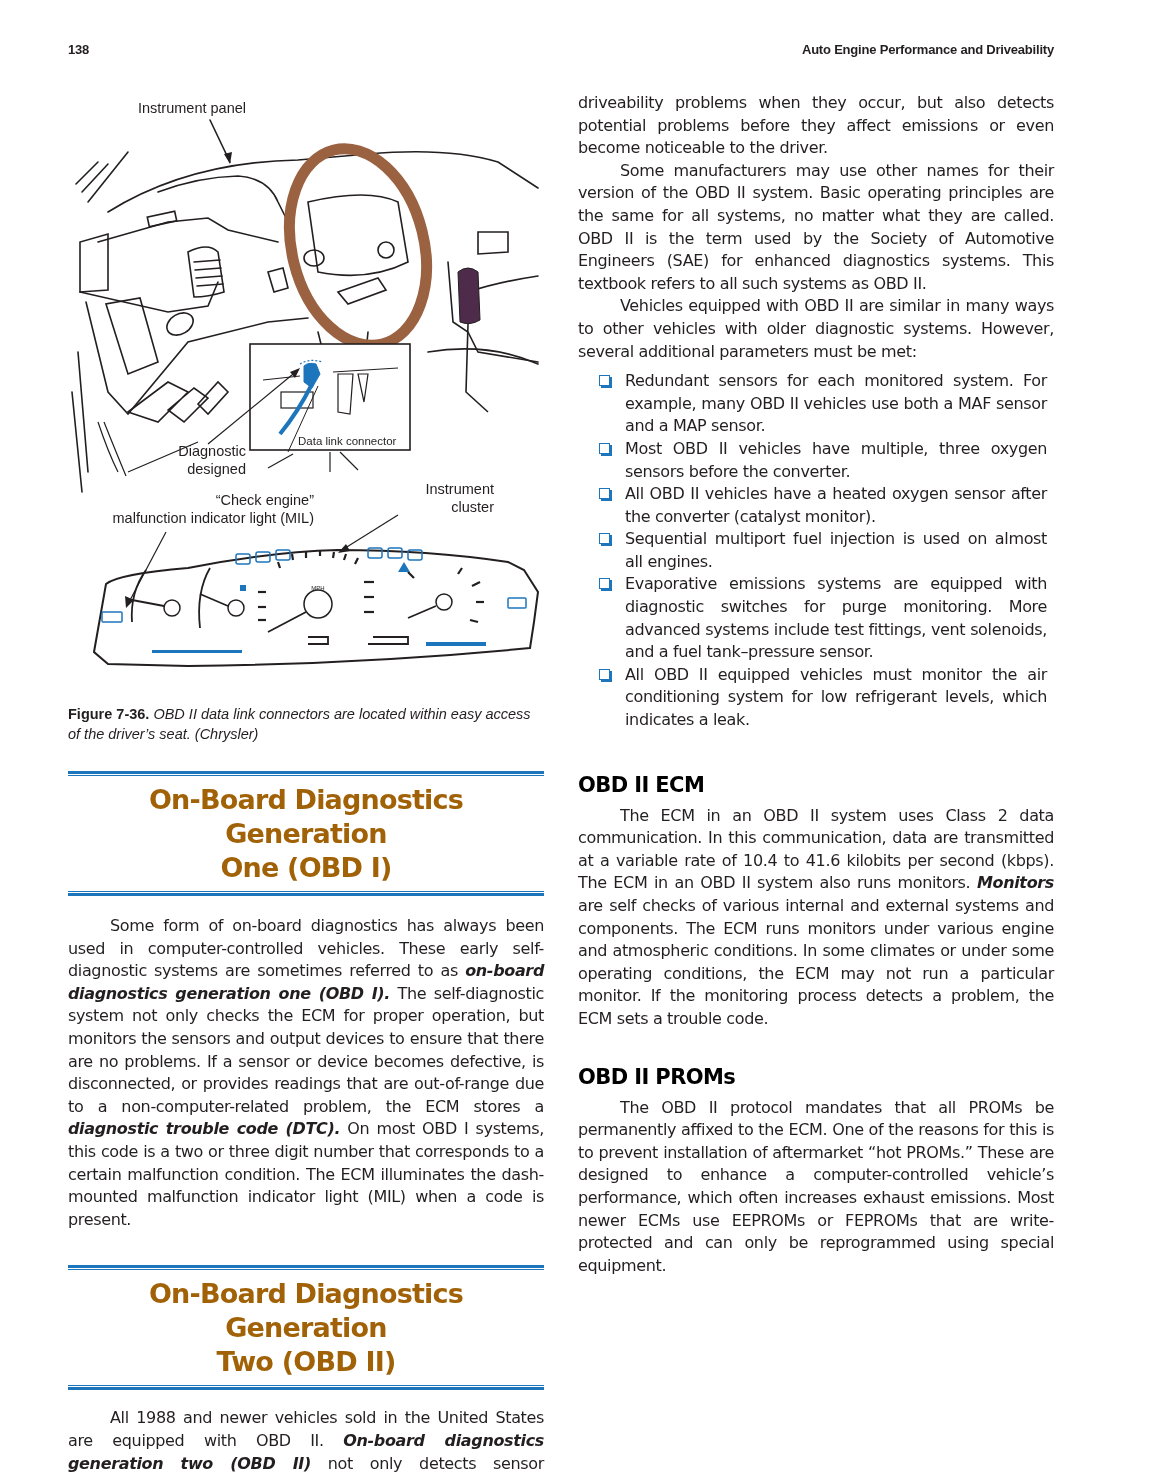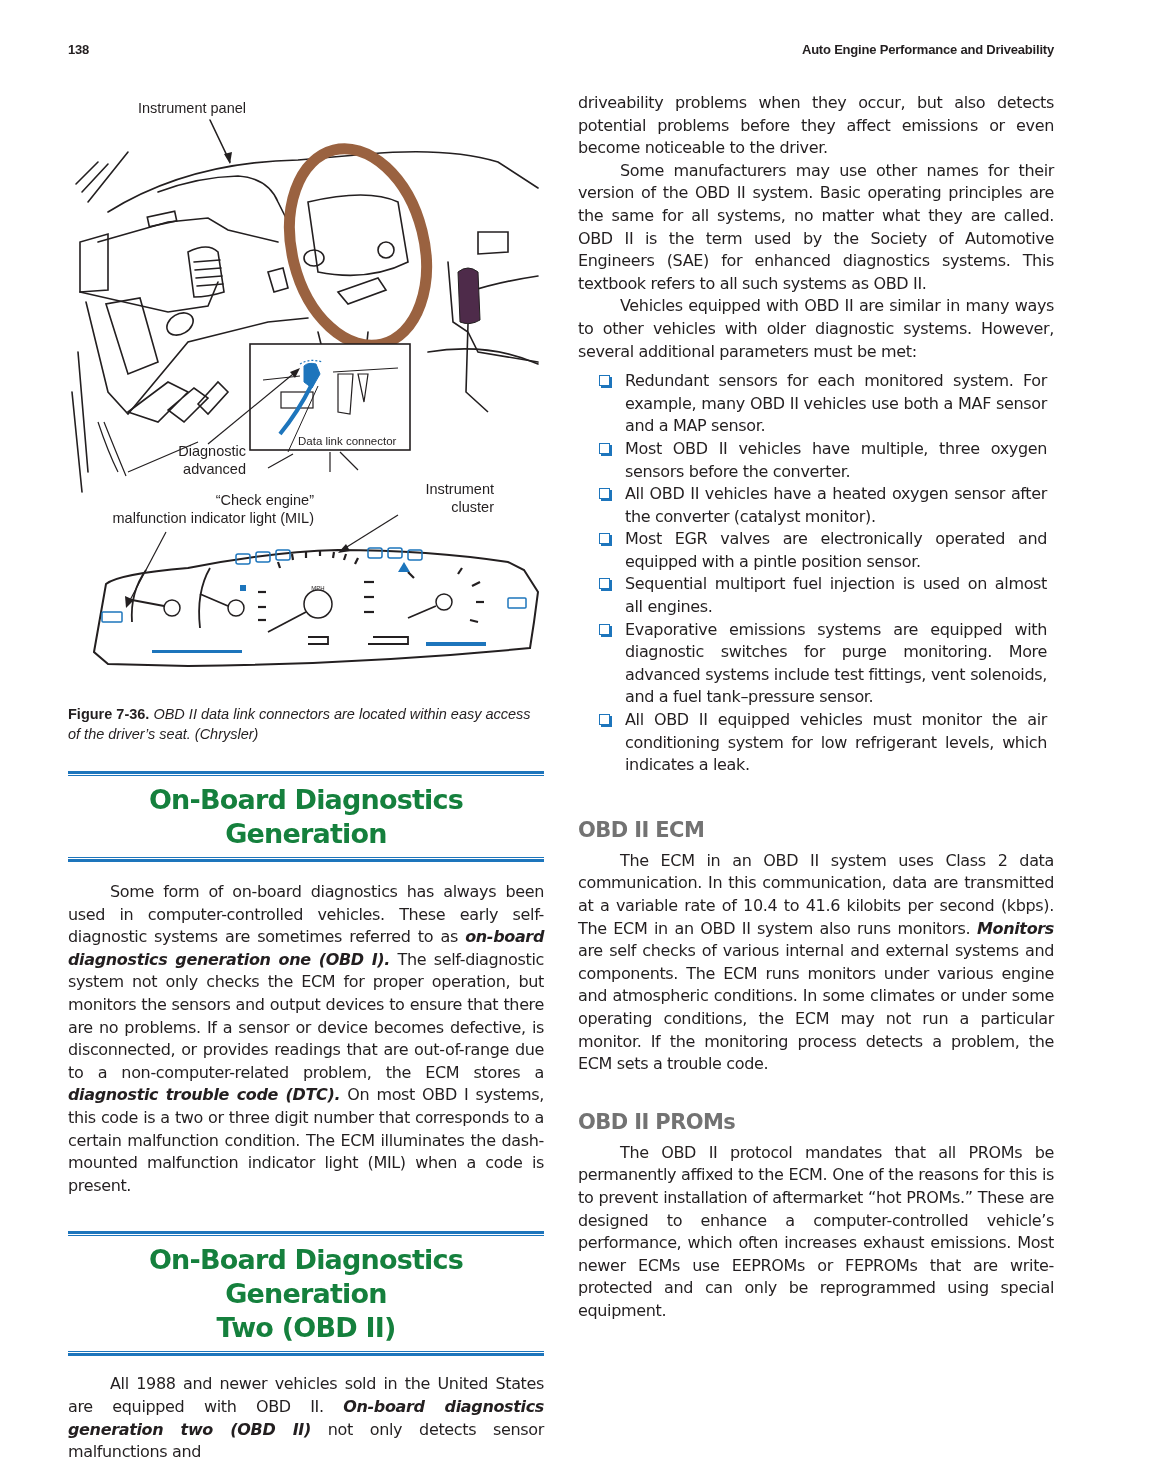--- a/index.html
+++ b/index.html
@@ -46,25 +46,25 @@
   .rule-top::before, .rule-bot::before, .rule-top::after, .rule-bot::after {
     content: ""; position: absolute; left: 0; right: 0; background: #1d75bc;
   }
   .rule-top::before { top: 0; height: 3px; }
   .rule-top::after { top: 4px; height: 1px; }
   .rule-bot::before { top: 0; height: 1px; }
   .rule-bot::after { top: 2px; height: 3px; }
   .major-title {
     margin: 6px 0 6px 0; text-align: center;
     font-family: "DejaVu Sans", sans-serif; font-weight: bold;
-    font-size: 27px; line-height: 34px; letter-spacing: -0.8px; color: #15803d;
+    font-size: 27px; line-height: 34px; letter-spacing: -0.8px; color: #a16207;
   }
   .minor-title {
     margin: 0; font-family: "DejaVu Sans", sans-serif; font-weight: bold;
-    font-size: 21px; letter-spacing: -0.6px; color: #737373; line-height: 28px;
+    font-size: 21px; letter-spacing: -0.6px; color: #000000; line-height: 28px;
   }
   ul.checks { list-style: none; margin: 7px; padding: 0 0 0 40px; }
   ul.checks li { position: relative; font-size: 16px; line-height: 22.6px; text-align: justify; letter-spacing: -0.35px; }
   .checkbox-icon {
     position: absolute; left: -26px; top: 5px; width: 9px; height: 9px;
     border: 1.2px solid #1d75bc; background: #fff;
     box-shadow: 2px 2px 0 #1d75bc;
   }
 </style>
 </head>
@@ -191,21 +191,21 @@
       <rect x="172" y="493" width="6" height="6" fill="#1d75bc"></rect>
       <rect x="84" y="558" width="90" height="3" fill="#1d75bc"></rect>
       <rect x="358" y="550" width="60" height="4" fill="#1d75bc"></rect>
       <text x="250" y="498" font-family="Liberation Sans, sans-serif" font-size="6" text-anchor="middle" fill="#231f20">MPH</text>
     </svg>
 
     <div class="callout" style="left:70px; top:7px;">Instrument panel</div>
     <div class="callout small" style="left:230px; top:340px;">Data link connector</div>
     <div class="callout" style="left:86px; top:350px; width:92px;">
       <div>Diagnostic</div>
-      <div>advanced</div>
+      <div>designed</div>
     </div>
     <div class="callout" style="left:6px; top:399px; width:240px;">
       <div>“Check engine”</div>
       <div>malfunction indicator light (MIL)</div>
     </div>
     <div class="callout" style="left:322px; top:388px; width:104px;">
       <div>Instrument</div>
       <div>cluster</div>
     </div>
 
@@ -214,20 +214,21 @@
       <span class="figtext">OBD II data link connectors are located within easy access of the driver’s seat. (Chrysler)</span>
     </div>
   </div>
 
   <div style="height:99px;"></div>
 
   <div class="major-head">
     <div class="rule-top"></div>
     <div class="major-title">
       <div>On-Board Diagnostics Generation</div>
+      <div>One (OBD I)</div>
     </div>
     <div class="rule-bot"></div>
   </div>
 
   <div style="height:18px;"></div>
 
   <p class="body indent"><span>Some form of on-board diagnostics has always been used in computer-controlled vehicles. These early self-diagnostic systems are sometimes referred to as </span><em class="term">on-board diagnostics generation one (OBD I).</em><span> The self-diagnostic system not only checks the ECM for proper operation, but monitors the sensors and output devices to ensure that there are no problems. If a sensor or device becomes defective, is disconnected, or provides readings that are out-of-range due to a non-computer-related problem, the ECM stores a </span><em class="term">diagnostic trouble code (DTC).</em><span> On most OBD I systems, this code is a two or three digit number that corresponds to a certain malfunction condition. The ECM illuminates the dash-mounted malfunction indicator light (MIL) when a code is present.</span></p>
 
   <div style="height:34px;"></div>
 
@@ -246,21 +247,20 @@
 </div>
 
 <div class="col col-right">
   <p class="body cont">driveability problems when they occur, but also detects potential problems before they affect emissions or even become noticeable to the driver.</p>
   <p class="body indent">Some manufacturers may use other names for their version of the OBD II system. Basic operating principles are the same for all systems, no matter what they are called. OBD II is the term used by the Society of Automotive Engineers (SAE) for enhanced diagnostics systems. This textbook refers to all such systems as OBD II.</p>
   <p class="body indent">Vehicles equipped with OBD II are similar in many ways to other vehicles with older diagnostic systems. However, several additional parameters must be met:</p>
   <ul class="checks">
     <li><span class="checkbox-icon"></span><span>Redundant sensors for each monitored system. For example, many OBD II vehicles use both a MAF sensor and a MAP sensor.</span></li>
     <li><span class="checkbox-icon"></span><span>Most OBD II vehicles have multiple, three oxygen sensors before the converter.</span></li>
     <li><span class="checkbox-icon"></span><span>All OBD II vehicles have a heated oxygen sensor after the converter (catalyst monitor).</span></li>
-    <li><span class="checkbox-icon"></span><span>Most EGR valves are electronically operated and equipped with a pintle position sensor.</span></li>
     <li><span class="checkbox-icon"></span><span>Sequential multiport fuel injection is used on almost all engines.</span></li>
     <li><span class="checkbox-icon"></span><span>Evaporative emissions systems are equipped with diagnostic switches for purge monitoring. More advanced systems include test fittings, vent solenoids, and a fuel tank–pressure sensor.</span></li>
     <li><span class="checkbox-icon"></span><span>All OBD II equipped vehicles must monitor the air conditioning system for low refrigerant levels, which indicates a leak.</span></li>
   </ul>
 
   <div style="height:32px;"></div>
   <h3 class="minor-title">OBD II ECM</h3>
   <div style="height:6px;"></div>
   <p class="body indent"><span>The ECM in an OBD II system uses Class 2 data communication. In this communication, data are transmitted at a variable rate of 10.4 to 41.6 kilobits per second (kbps). The ECM in an OBD II system also runs monitors. </span><em class="term">Monitors</em><span> are self checks of various internal and external systems and components. The ECM runs monitors under various engine and atmospheric conditions. In some climates or under some operating conditions, the ECM may not run a particular monitor. If the monitoring process detects a problem, the ECM sets a trouble code.</span></p>
 

